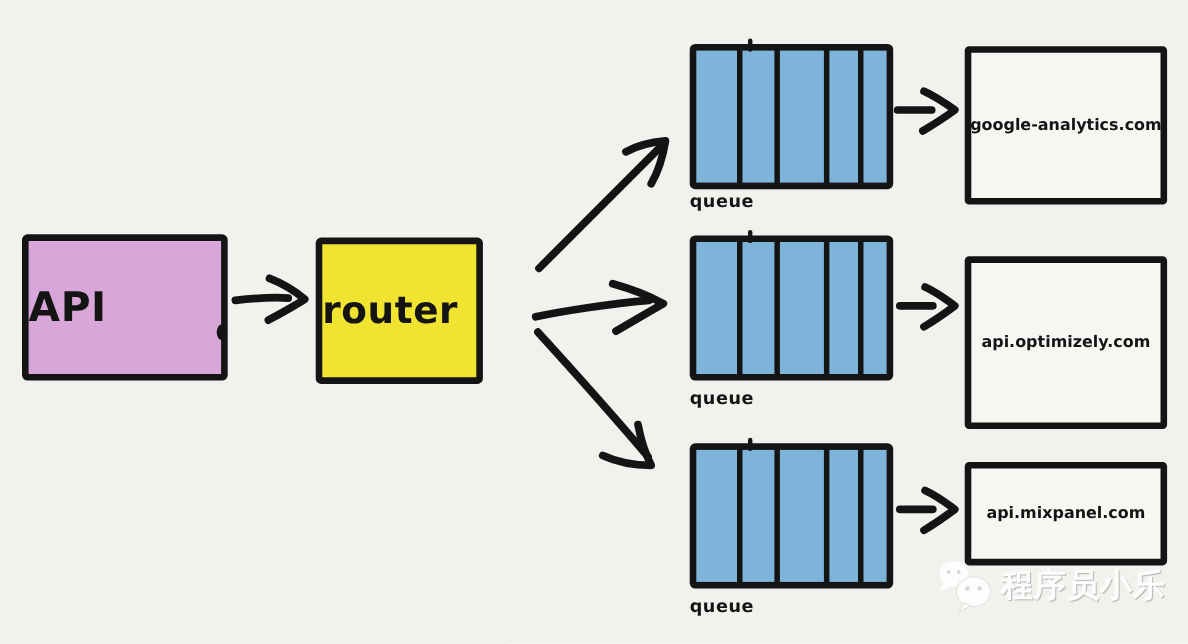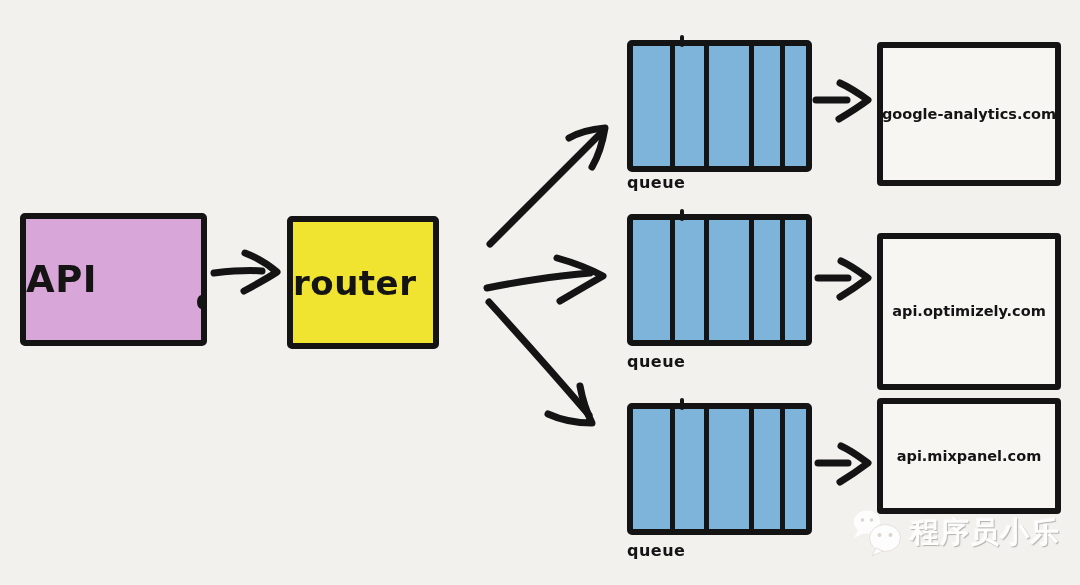--- a/index.html
+++ b/index.html
@@ -56,21 +56,21 @@
   .dest{
     position:absolute;left:877px;width:184px;
     background:var(--box-fill,#f7f6f3);
     border:6px solid var(--ink,#141414);
     border-radius:4px;box-sizing:border-box;
     display:flex;align-items:center;justify-content:center;
   }
   .dest .node-label{font-size:14.5px;letter-spacing:0;white-space:nowrap;}
   #dest-1{top:42px;height:144px;}
   #dest-2{top:214px;height:157px;margin-top:19px;}
-  #dest-3{top:398px;height:116px;}
+  #dest-3{top:420px;height:94px;}
   
   #arrows{position:absolute;left:0;top:0;width:1080px;height:585px;pointer-events:none;}
   #arrows path{
     fill:none;stroke:var(--ink,#141414);
     stroke-width:7;stroke-linecap:round;stroke-linejoin:round;
   }
   
   #watermark{
     position:absolute;left:852px;top:508px;
     display:flex;align-items:center;gap:4px;

